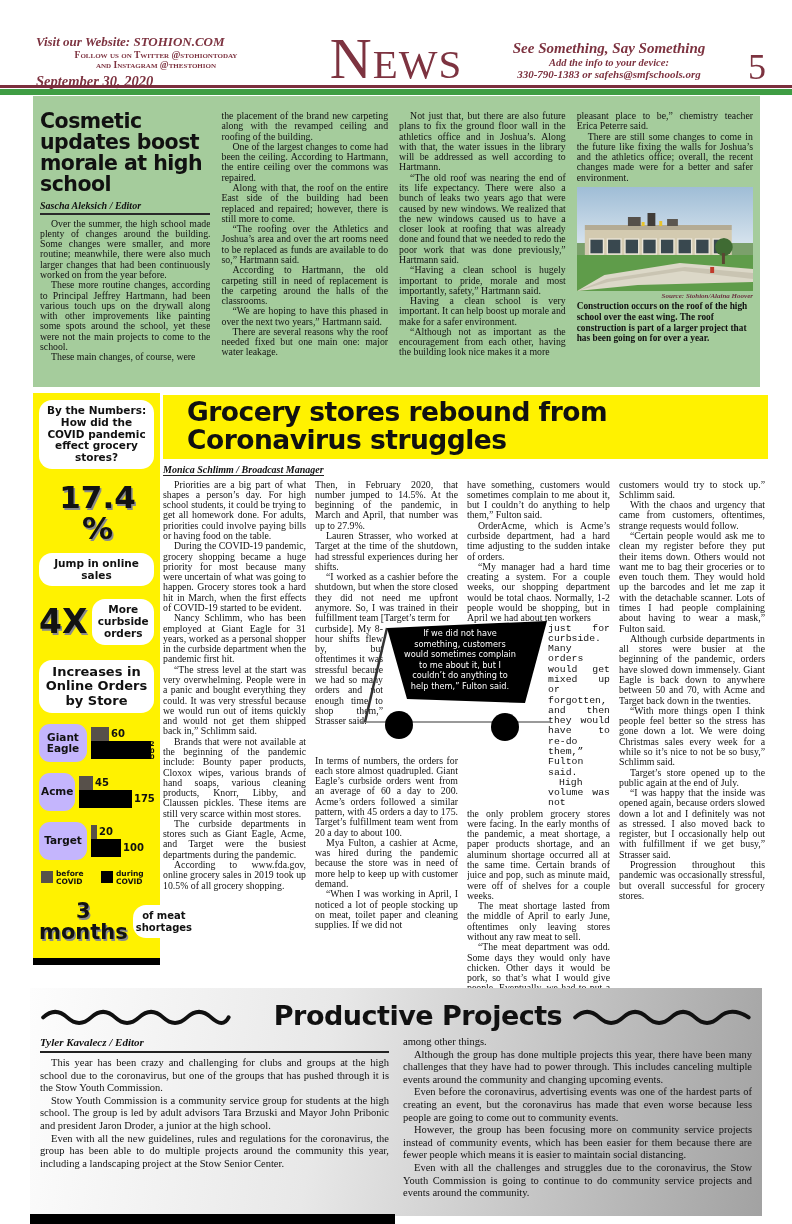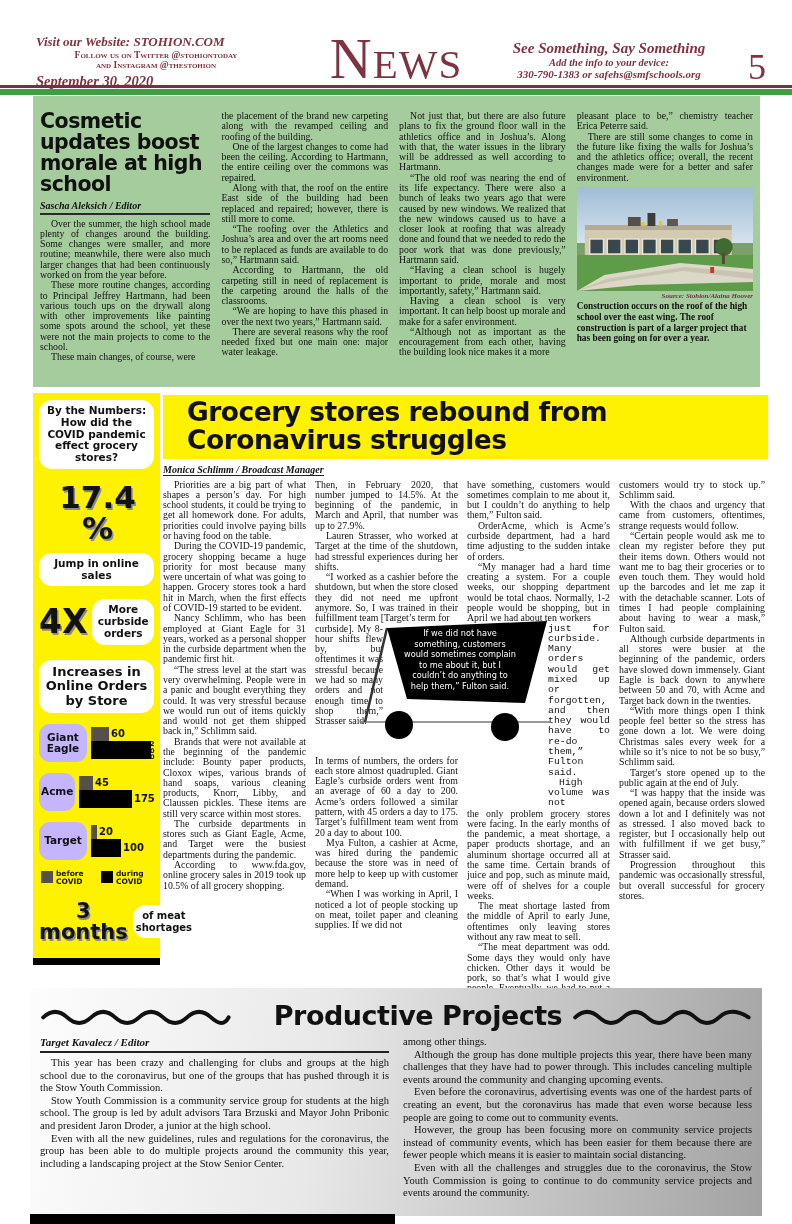--- a/index.html
+++ b/index.html
@@ -318,21 +318,21 @@
       <svg width="240" height="22" viewBox="0 0 240 22">
         <path d="M4,14 Q19,0 34,14 T64,14 T94,14 T124,14 T154,14 T184,14 T214,14 T236,14" fill="none" stroke="#111" stroke-width="5" stroke-linecap="round"></path>
       </svg>
       <div class="proj-title">Productive Projects</div>
       <svg width="225" height="22" viewBox="0 0 225 22">
         <path d="M4,14 Q19,0 34,14 T64,14 T94,14 T124,14 T154,14 T184,14 T221,14" fill="none" stroke="#111" stroke-width="5" stroke-linecap="round"></path>
       </svg>
     </div>
     <div class="p-cols">
       <div class="p-col">
-        <div class="proj-byline">Target Kavalecz / Editor</div>
+        <div class="proj-byline">Tyler Kavalecz / Editor</div>
         <div>
             <p class="para">This year has been crazy and challenging for clubs and groups at the high school due to the coronavirus, but one of the groups that has pushed through it is the Stow Youth Commission.</p>
             <p class="para">Stow Youth Commission is a community service group for students at the high school. The group is led by adult advisors Tara Brzuski and Mayor John Pribonic and president Jaron Droder, a junior at the high school.</p>
             <p class="para">Even with all the new guidelines, rules and regulations for the coronavirus, the group has been able to do multiple projects around the community this year, including a landscaping project at the Stow Senior Center.</p>
           </div>
       </div>
       <div class="p-col cont">
           <p class="para">among other things.</p>
           <p class="para">Although the group has done multiple projects this year, there have been many challenges that they have had to power through. This includes canceling multiple events around the community and changing upcoming events.</p>
           <p class="para">Even before the coronavirus, advertising events was one of the hardest parts of creating an event, but the coronavirus has made that even worse because less people are going to come out to community events.</p>

